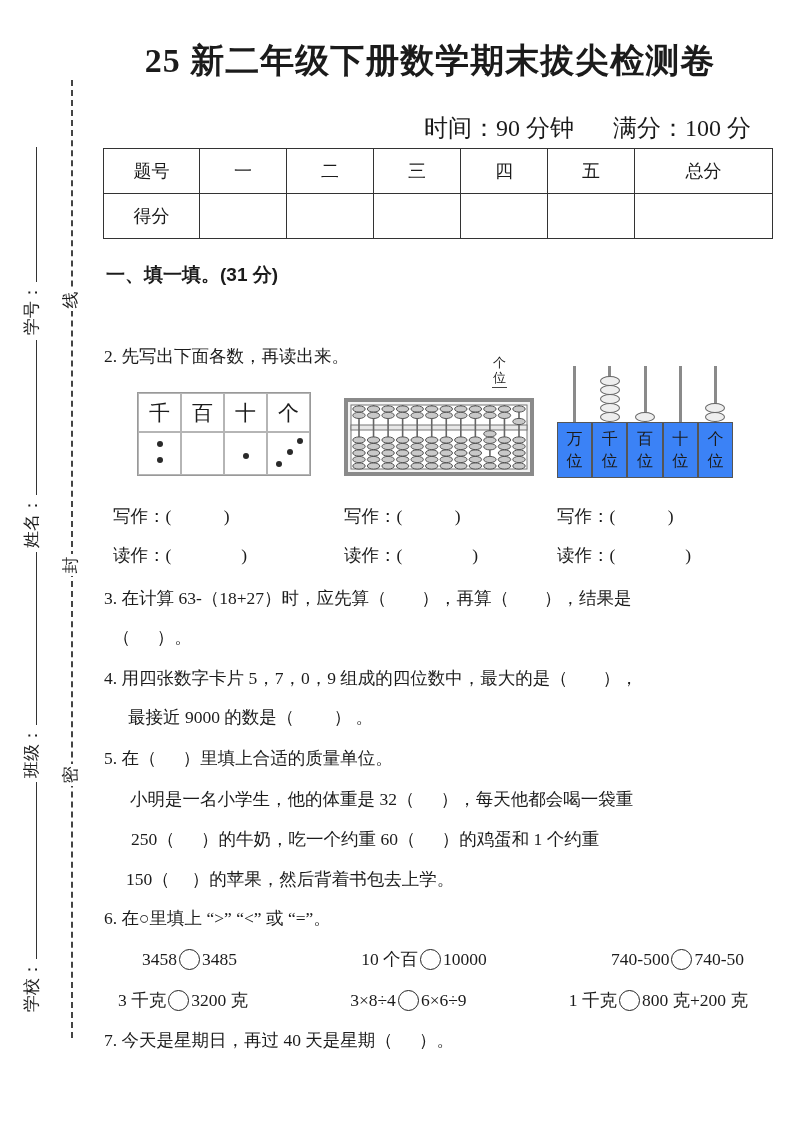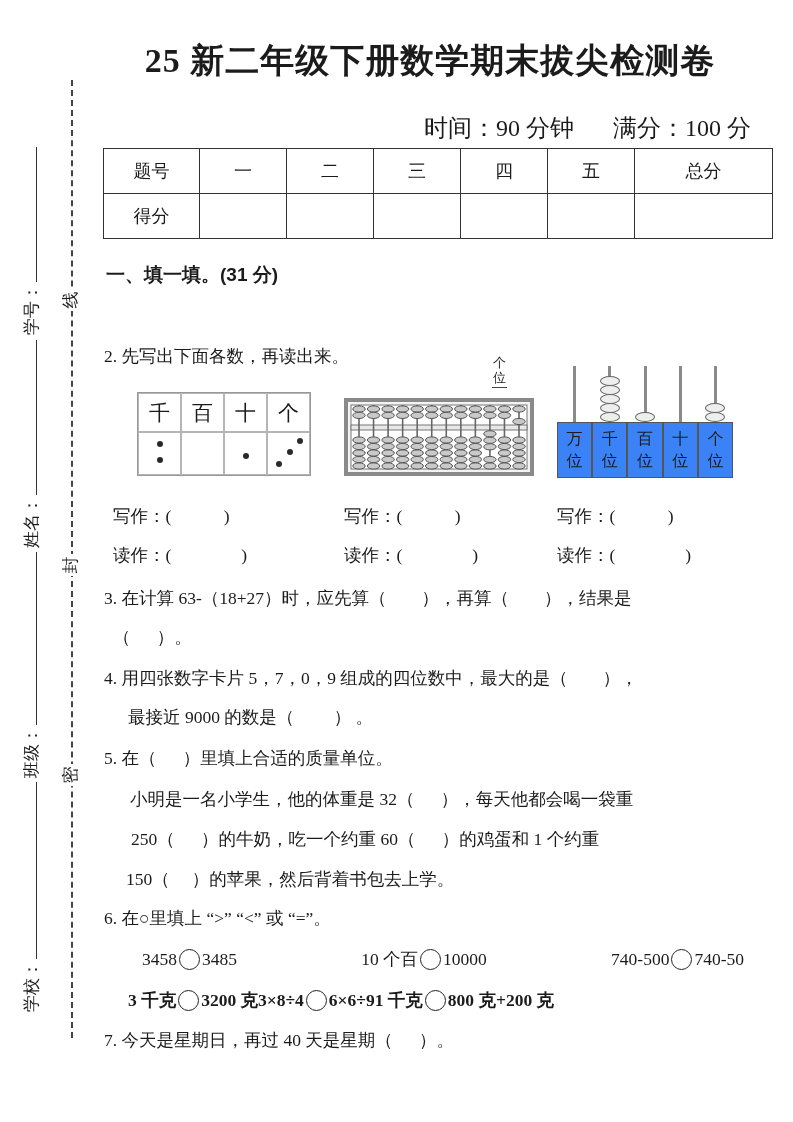--- a/index.html
+++ b/index.html
@@ -306,21 +306,21 @@
   <div class="q t" style="left:130px;top:789px;">小明是一名小学生，他的体重是 32（      ），每天他都会喝一袋重</div>
   <div class="q t" style="left:113px;top:829px;margin-left:18px;">250（      ）的牛奶，吃一个约重 60（      ）的鸡蛋和 1 个约重</div>
   <div class="q t" style="left:126px;top:869px;">150（     ）的苹果，然后背着书包去上学。</div>
 
   <div class="q t" style="left:104px;top:908px;">6. 在○里填上 “&gt;” “&lt;” 或 “=”。</div>
   <div class="cmp-row" style="left:142px;top:947px;width:602px;justify-content:space-between;">
     <span class="cmp-item t"><span>3458</span><span class="compare-circle"></span><span>3485</span></span>
     <span class="cmp-item t"><span>10 个百</span><span class="compare-circle"></span><span>10000</span></span>
     <span class="cmp-item t"><span>740-500</span><span class="compare-circle"></span><span>740-50</span></span>
   </div>
-  <div class="cmp-row" style="left:128px;top:988px;width:630px;justify-content:flex-start;font-weight:bold;">
+  <div class="cmp-row" style="left:118px;top:988px;width:630px;justify-content:space-between;">
     <span class="cmp-item t"><span>3 千克</span><span class="compare-circle"></span><span>3200 克</span></span>
     <span class="cmp-item t"><span>3×8÷4</span><span class="compare-circle"></span><span>6×6÷9</span></span>
     <span class="cmp-item t"><span>1 千克</span><span class="compare-circle"></span><span>800 克+200 克</span></span>
   </div>
 
   <div class="q t" style="left:104px;top:1030px;">7. 今天是星期日，再过 40 天是星期（      ）。</div>
 
 </div>
 
 </body></html>

